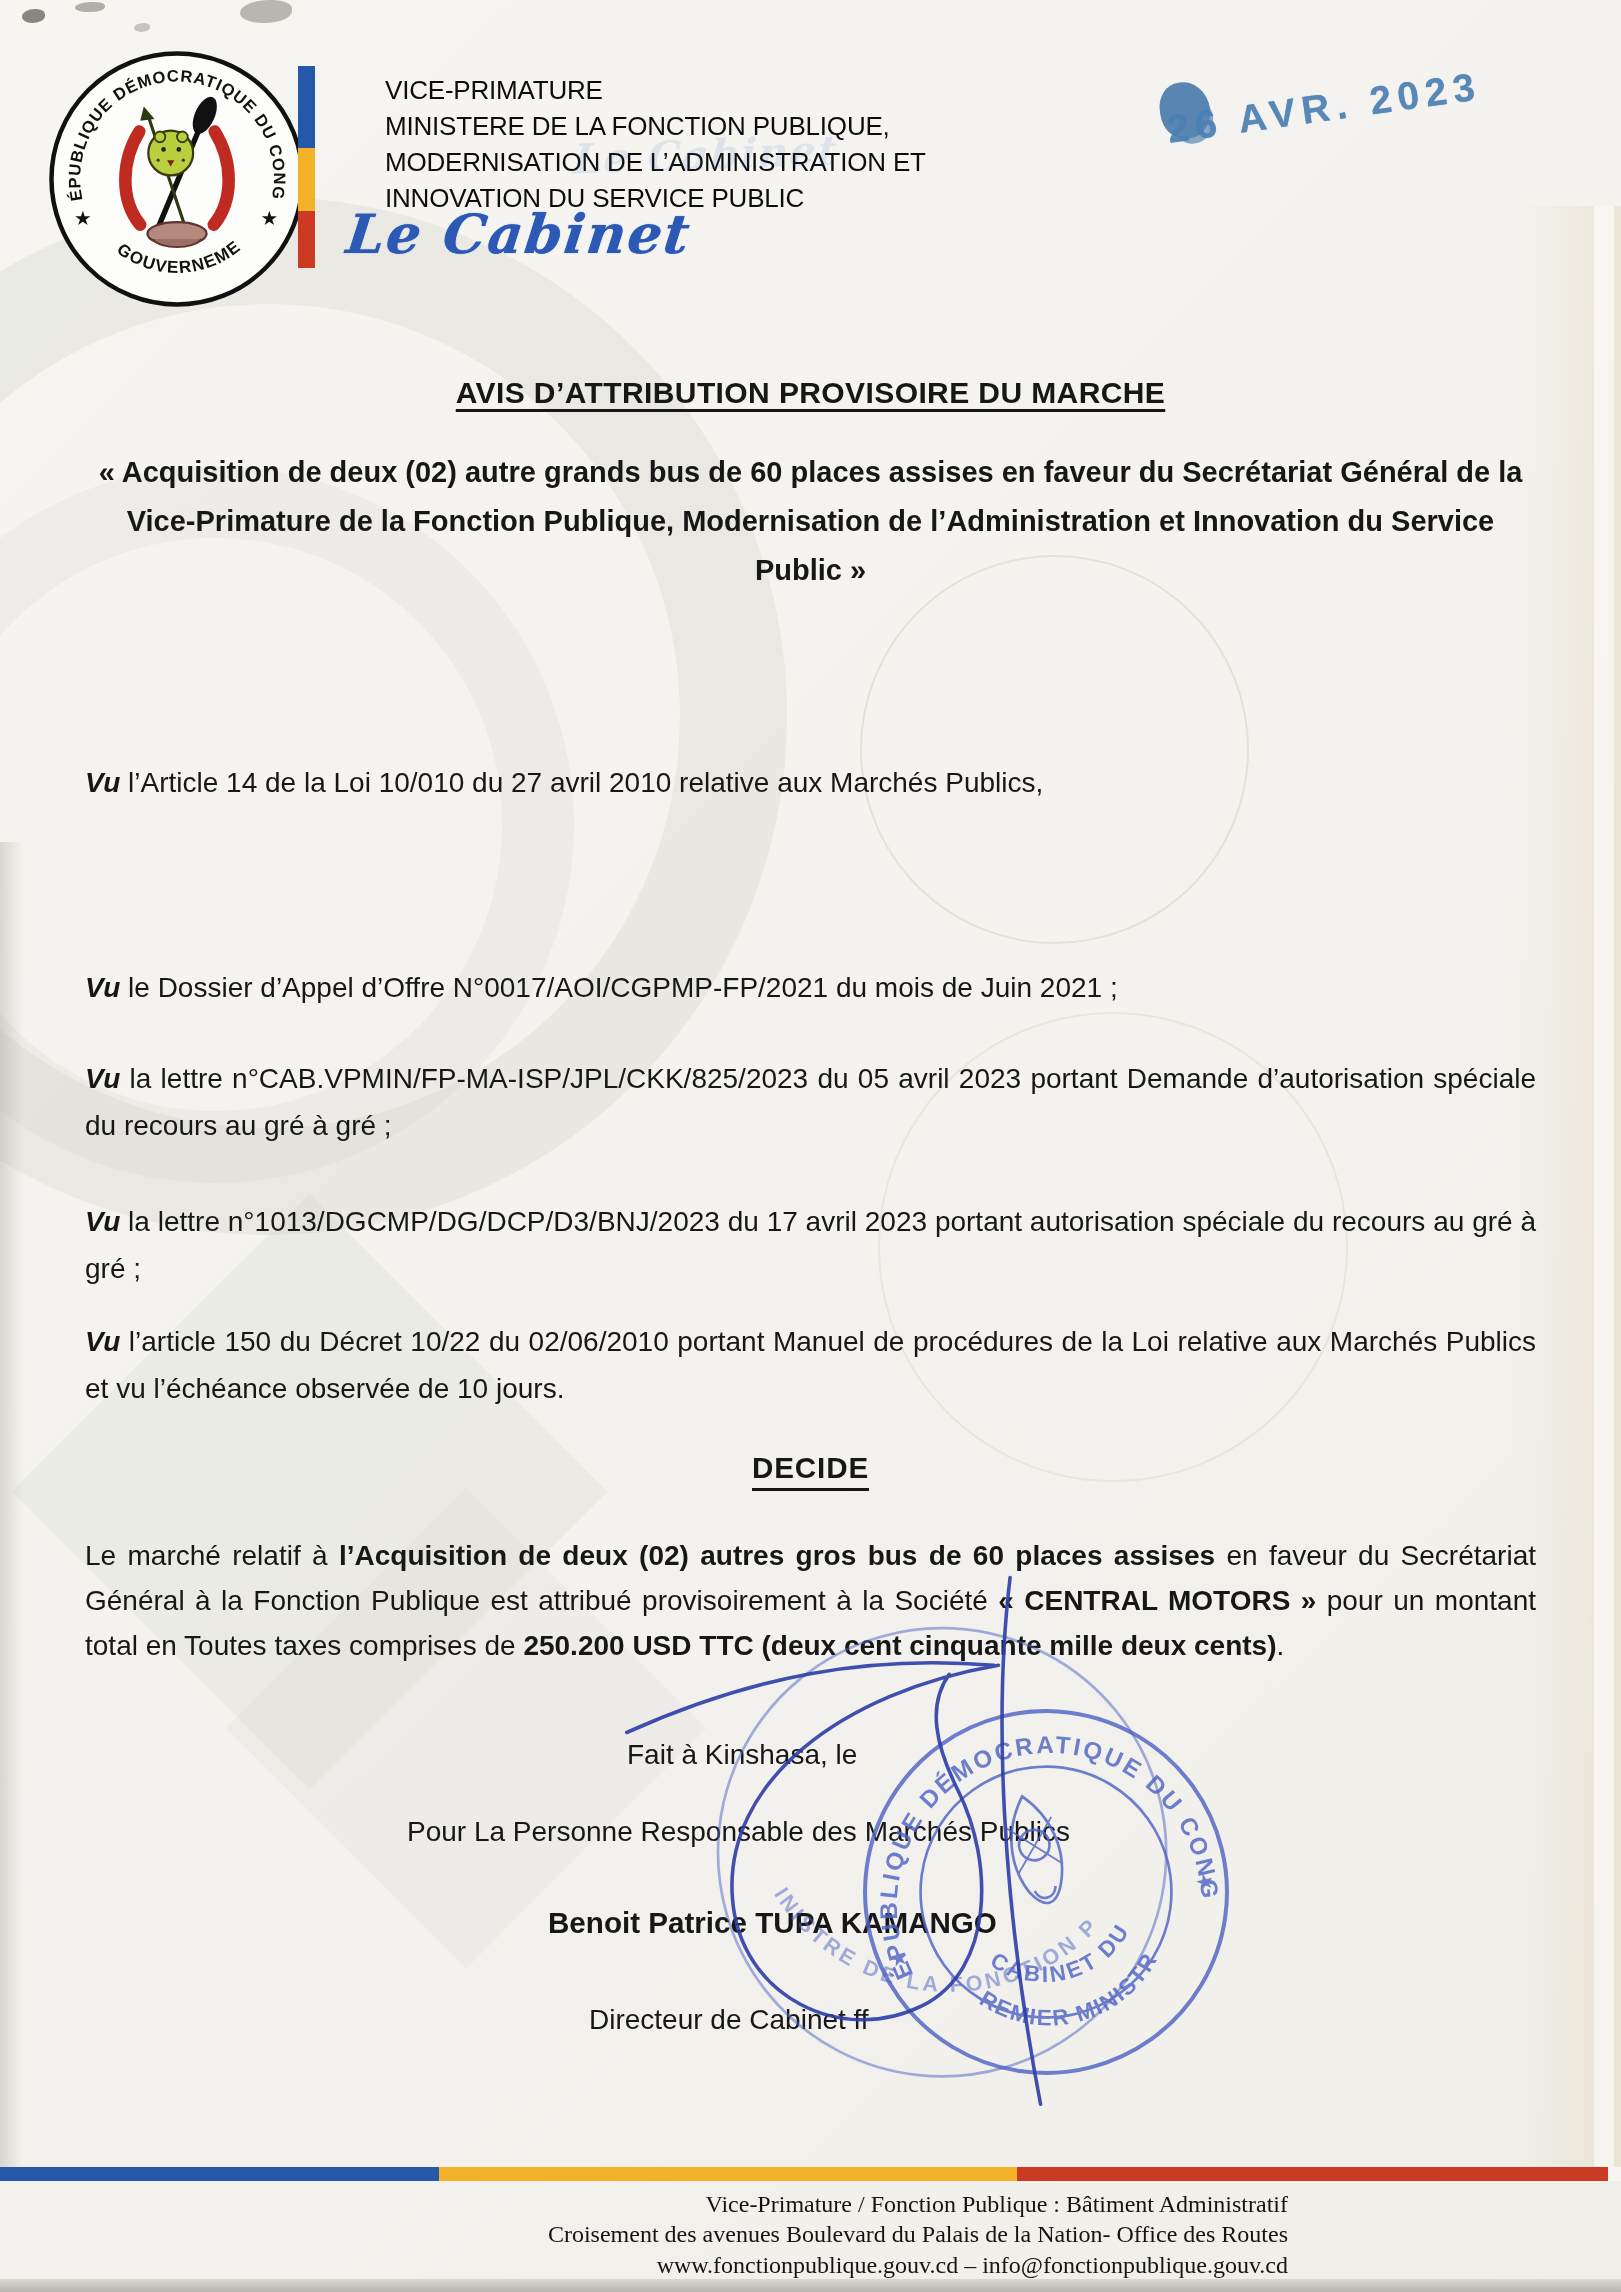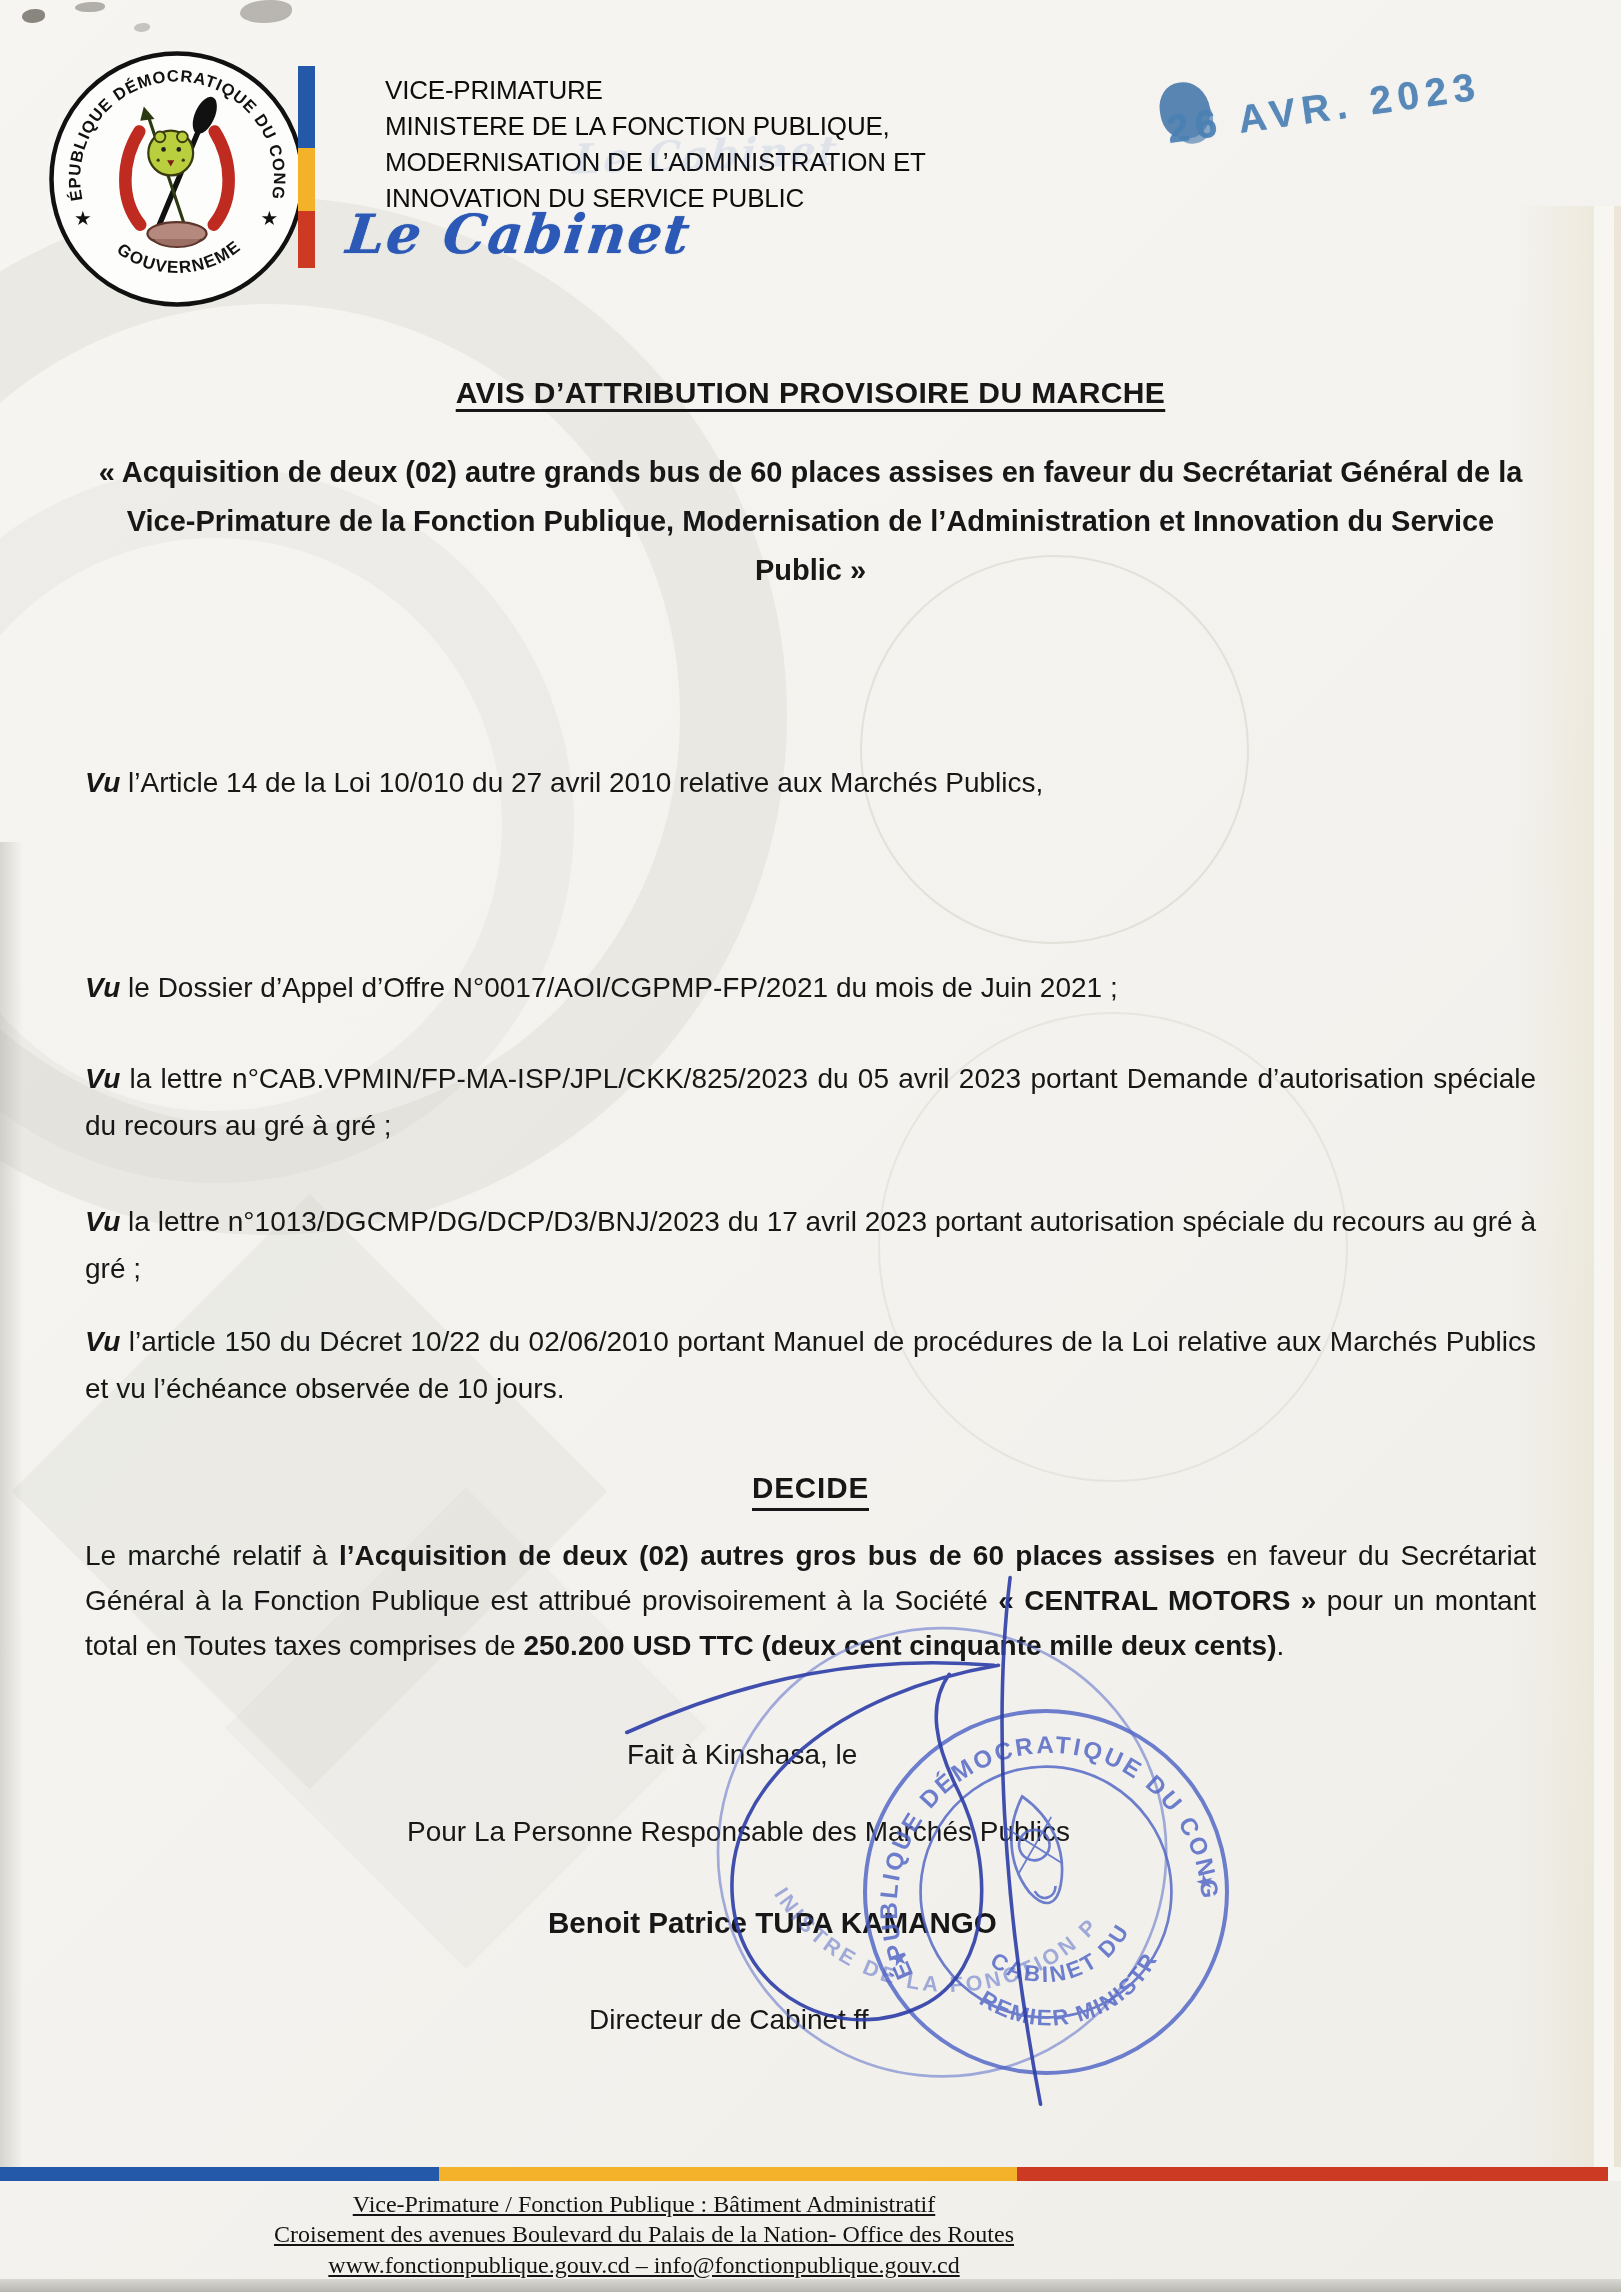--- a/index.html
+++ b/index.html
@@ -32,33 +32,33 @@
   .date-blob{left:1160px;top:82px;width:50px;height:57px;background:#3e72a9;border-radius:46% 54% 50% 50%;
     transform:rotate(-8deg);opacity:.85;box-shadow:5.4px 9px 0 -3.6px rgba(62,114,169,.7);}
   
   .doc-title{left:85px;top:376px;width:1451px;text-align:center;font-weight:bold;font-size:30px;
     text-decoration:underline;text-decoration-thickness:2.7px;text-underline-offset:6.3px;letter-spacing:0.4px;}
   .subject{left:94px;top:448px;width:1433px;text-align:center;font-weight:bold;font-size:29px;line-height:49px;}
   .authority{left:116px;top:632px;width:1388px;text-align:center;font-weight:bold;font-size:29px;line-height:49px;}
   .para{left:85px;width:1451px;font-size:28px;line-height:47px;text-align:justify;}
   .para .vu{font-weight:bold;font-style:italic;}
   .single{text-align:left;}
-  .decide{left:85px;top:1451px;width:1451px;text-align:center;font-weight:bold;font-size:29.6px;letter-spacing:0.9px;margin-top:20px;}
+  .decide{left:85px;top:1451px;width:1451px;text-align:center;font-weight:bold;font-size:29.6px;letter-spacing:0.9px;}
   .decide span{display:inline-block;border-bottom:3.6px solid #171717;padding-bottom:2.7px;}
   .award{left:85px;top:1533px;width:1451px;font-size:28px;line-height:45px;text-align:justify;}
   .award b{font-weight:bold;}
   .sig-line{font-size:28px;}
   .benoit{font-weight:bold;font-size:29.6px;}
   
   .stamp1{left:831px;top:1677px;transform:rotate(-14deg);opacity:.82;}
   .stamp2{left:690px;top:1612px;transform:rotate(6deg);opacity:.5;}
   .signature{left:573px;top:1522px;opacity:.9;}
   
   .footer-bar{left:0;top:2167px;width:1621px;height:14.3px;display:flex;}
-  .footer-text{left:0;width:1288px;text-align:center;font-family:"Liberation Serif",serif;font-size:24px;color:#141414;text-decoration:underline;}
+  .footer-text{left:0;width:1288px;text-align:right;font-family:"Liberation Serif",serif;font-size:24px;color:#141414;}
 </style>
 </head>
 <body>
 
 <div id="page">
 
   <div class="abs swirl" style="left:-251px;top:197px;width:824px;height:824px;border-width:107px;"></div>
   <div class="abs swirl" style="left:-143px;top:466px;width:573px;height:573px;border-width:72px;border-color:rgba(195,195,189,0.15);"></div>
   <div class="abs diamond" style="left:99px;top:1281px;width:421px;height:421px;"></div>
   <div class="abs diamond" style="left:296px;top:1558px;width:340px;height:340px;background:rgba(200,200,194,0.13);"></div>

